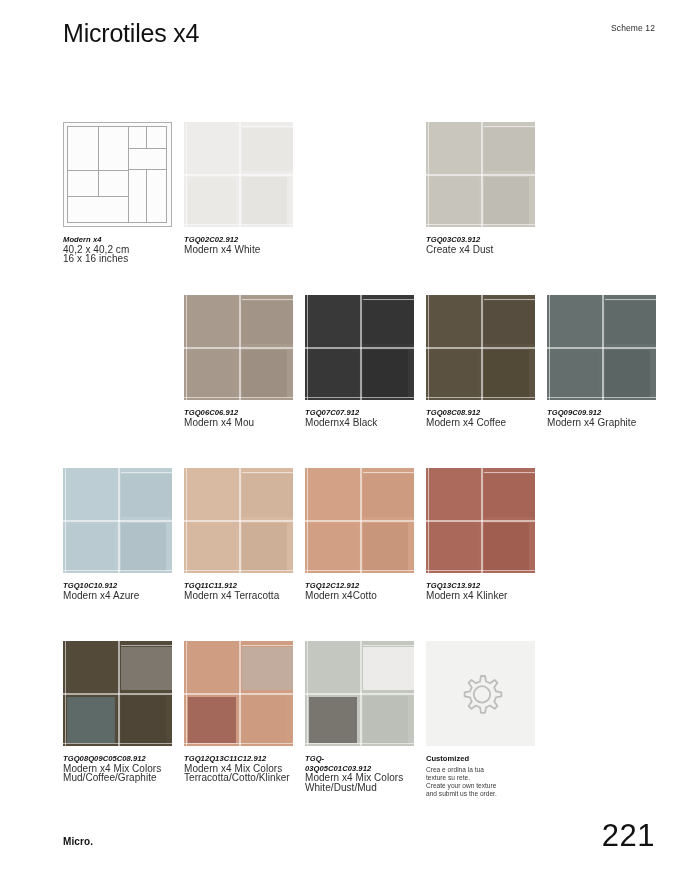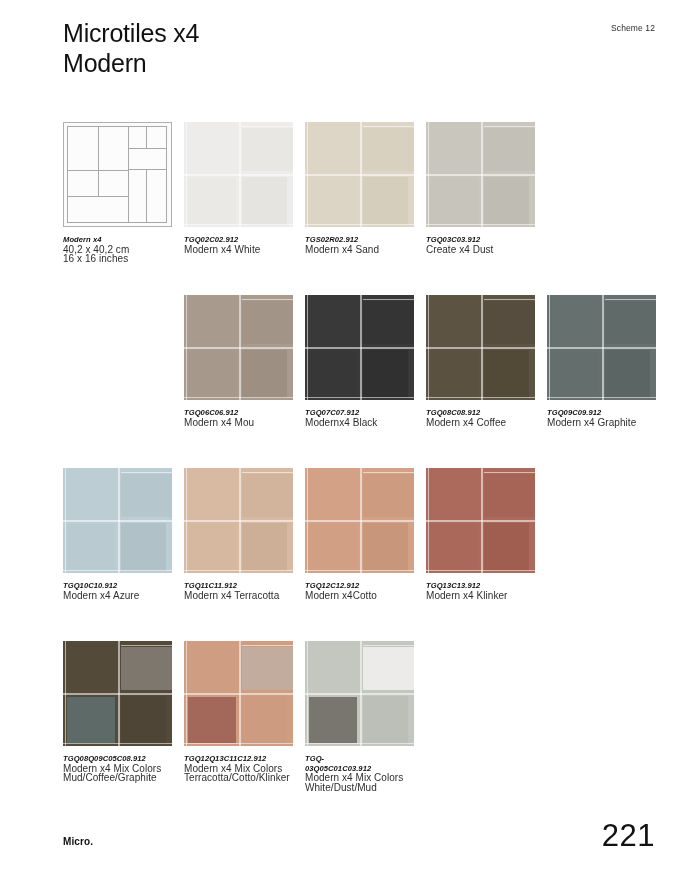--- a/index.html
+++ b/index.html
@@ -92,21 +92,20 @@
   }
 </style>
 </head>
 <body>
 
 <div class="page">
 
   <div class="header">
     <div class="title">
       <div>Microtiles x4</div>
-      <div>Modern</div>
     </div>
   </div>
   <div class="scheme">Scheme 12</div>
 
   <div class="grid">
 
     <div class="row">
 
       <div class="cell c0">
         <div class="diagram">
@@ -141,37 +140,20 @@
             <div class="seam" style="left: 2px; top: 0px; width: 1.2px; height: 105px;"></div>
             <div class="seam" style="left: 0px; top: 102px; width: 109px; height: 1.2px;"></div>
             <div class="seam" style="left: 58px; top: 4px; width: 51px; height: 1.2px;"></div>
           </div>
         <div class="caption">
           <div class="code">TGQ02C02.912</div>
           <div class="desc">Modern x4 White</div>
         </div>
       </div>
 
-      <div class="cell c2">
-        <div class="swatch" style="background: rgb(221, 214, 198);">
-            <div class="q" style="left: 4px; top: 2px; width: 48px; height: 47px; background: rgb(221, 214, 198);"></div>
-            <div class="q" style="left: 58px; top: 6px; width: 51px; height: 43px; background: rgb(216, 209, 192);"></div>
-            <div class="q" style="left: 4px; top: 56px; width: 48px; height: 46px; background: rgb(220, 213, 197);"></div>
-            <div class="q" style="left: 58px; top: 55px; width: 45px; height: 48px; background: rgb(213, 206, 189);"></div>
-            <div class="seam" style="left: 0px; top: 52px; width: 109px; height: 1.6px;"></div>
-            <div class="seam" style="left: 55px; top: 0px; width: 1.6px; height: 105px;"></div>
-            <div class="seam" style="left: 2px; top: 0px; width: 1.2px; height: 105px;"></div>
-            <div class="seam" style="left: 0px; top: 102px; width: 109px; height: 1.2px;"></div>
-            <div class="seam" style="left: 58px; top: 4px; width: 51px; height: 1.2px;"></div>
-          </div>
-        <div class="caption">
-          <div class="code">TGS02R02.912</div>
-          <div class="desc">Modern x4 Sand</div>
-        </div>
-      </div>
 
       <div class="cell c3">
         <div class="swatch" style="background: rgb(201, 198, 190);">
             <div class="q" style="left: 4px; top: 2px; width: 48px; height: 47px; background: rgb(201, 198, 190);"></div>
             <div class="q" style="left: 58px; top: 6px; width: 51px; height: 43px; background: rgb(195, 192, 184);"></div>
             <div class="q" style="left: 4px; top: 56px; width: 48px; height: 46px; background: rgb(199, 196, 188);"></div>
             <div class="q" style="left: 58px; top: 55px; width: 45px; height: 48px; background: rgb(191, 188, 180);"></div>
             <div class="seam" style="left: 0px; top: 52px; width: 109px; height: 1.6px;"></div>
             <div class="seam" style="left: 55px; top: 0px; width: 1.6px; height: 105px;"></div>
             <div class="seam" style="left: 2px; top: 0px; width: 1.2px; height: 105px;"></div>
@@ -388,20 +370,44 @@
             <div>TGQ-</div>
             <div>03Q05C01C03.912</div>
           </div>
           <div class="desc">
             <div>Modern x4 Mix Colors</div>
             <div>White/Dust/Mud</div>
           </div>
         </div>
       </div>
 
+      <div class="cell c3">
+        <div class="custom-swatch">
+          <svg width="52" height="52" viewBox="0 0 52 52">
+            <path d="M26 8 L30 8 L31 13.5 A13.5 13.5 0 0 1 35 15.2 L39.6 12 L42.4 14.8 L39.2 19.4
+                     A13.5 13.5 0 0 1 40.9 23.4 L46.4 24.4 L46.4 28.4 L40.9 29.4
+                     A13.5 13.5 0 0 1 39.2 33.4 L42.4 38 L39.6 40.8 L35 37.6
+                     A13.5 13.5 0 0 1 31 39.3 L30 44.8 L26 44.8 L25 39.3
+                     A13.5 13.5 0 0 1 21 37.6 L16.4 40.8 L13.6 38 L16.8 33.4
+                     A13.5 13.5 0 0 1 15.1 29.4 L9.6 28.4 L9.6 24.4 L15.1 23.4
+                     A13.5 13.5 0 0 1 16.8 19.4 L13.6 14.8 L16.4 12 L21 15.2
+                     A13.5 13.5 0 0 1 25 13.5 Z" fill="none" stroke="#bdbdbd" stroke-width="1.8" stroke-linejoin="round"></path>
+            <circle cx="27" cy="26.4" r="8.2" fill="none" stroke="#bdbdbd" stroke-width="1.8"></circle>
+          </svg>
+        </div>
+        <div class="caption">
+          <div class="cust-title">Customized</div>
+          <div class="cust-body">
+            <div>Crea e ordina la tua</div>
+            <div>texture su rete.</div>
+            <div>Create your own texture</div>
+            <div>and submit us the order.</div>
+          </div>
+        </div>
+      </div>
     </div>
 
   </div>
 
   <div class="footer-brand">Micro.</div>
   <div class="footer-page">221</div>
 
 </div>
 
 </body></html>

